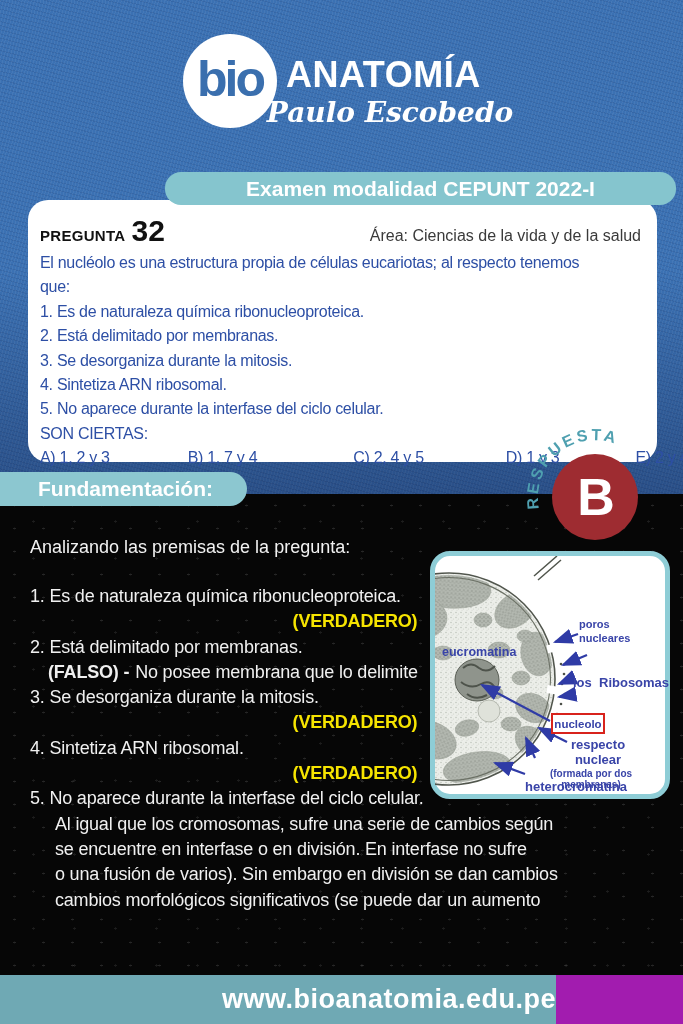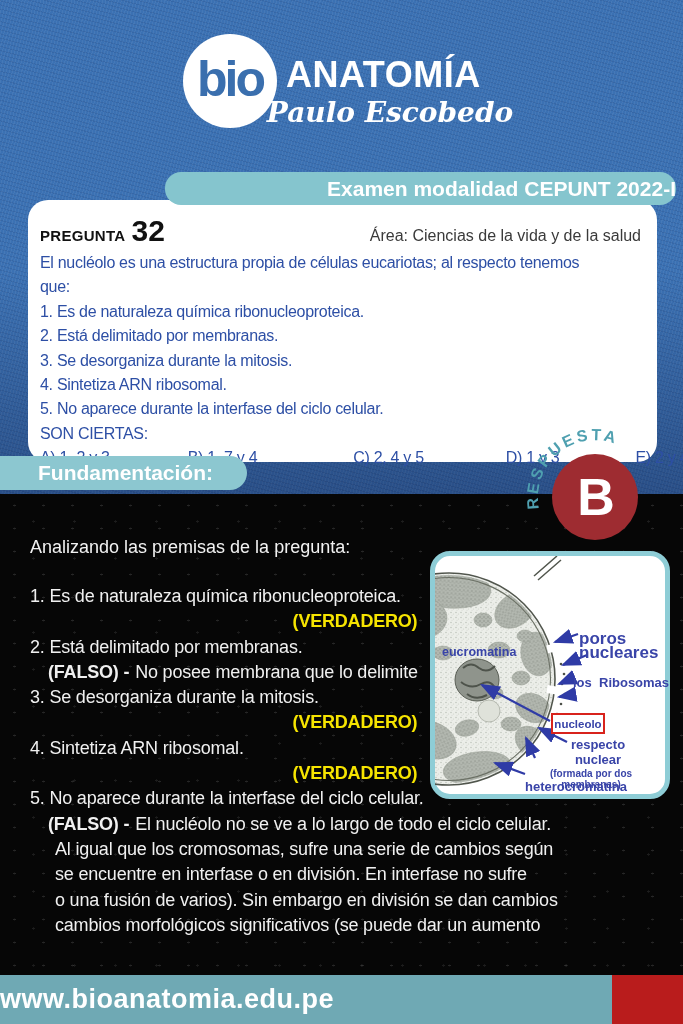--- a/index.html
+++ b/index.html
@@ -1,17 +1,17 @@
 <!DOCTYPE html>
 <html><head>
 <meta charset="utf-8">
 <style>
   html,body{margin:0;padding:0;background:#222;}
   .page{position:relative;width:683px;height:1024px;margin:0 auto;overflow:hidden;
-        font-family:"Liberation Sans",sans-serif;background:#b91c1c;}
+        font-family:"Liberation Sans",sans-serif;background:#a21caf;}
 
   
   .bg-blue{position:absolute;left:0;top:0;width:683px;height:494px;
     background:
       linear-gradient(to bottom, rgba(0,0,40,0) 55%, rgba(0,0,35,.30)),
       repeating-linear-gradient(105deg, rgba(255,255,255,.055) 0 1px, rgba(0,0,0,0) 1px 3px),
       repeating-linear-gradient(15deg, rgba(10,20,60,.10) 0 1px, rgba(0,0,0,0) 1px 4px),
       #3b71b3;}
   .bg-black{position:absolute;left:0;top:494px;width:683px;height:481px;
     background-color:#060606;
@@ -25,21 +25,21 @@
   .logo-circle span{font-weight:bold;font-size:50px;color:#3a6fae;letter-spacing:-3px;
     transform:translateY(-2px);}
   .logo-brand{position:absolute;left:286px;top:54px;width:260px;color:#fff;font-weight:bold;
     font-size:36px;letter-spacing:.5px;z-index:3;}
   .logo-author{position:absolute;left:255px;top:96px;width:270px;text-align:center;color:#fff;
     font-family:"DejaVu Serif",serif;font-style:italic;font-weight:bold;font-size:28px;z-index:3;}
 
   
   .exam-banner{position:absolute;left:165px;top:172px;width:511px;height:33px;background:#85c5ce;
     border-radius:16px;color:#fff;font-weight:bold;font-size:21px;line-height:33px;
-    text-align:right;z-index:4;}
+    text-align:center;z-index:4;}
 
   
   .card{position:absolute;left:28px;top:200px;width:629px;height:262px;background:#fff;
     border-radius:20px;z-index:2;box-sizing:border-box;padding:14px 12px 0 12px;}
   .card-head{display:flex;justify-content:space-between;align-items:baseline;padding:0 4px 0 0;}
   .q-label{font-weight:bold;font-size:15px;color:#111;letter-spacing:.3px;}
   .q-num{font-weight:bold;font-size:30px;color:#111;margin-left:6px;}
   .q-area{font-size:16px;color:#3a3a3a;}
   .q-body{margin-top:3px;color:#2d4fa5;font-size:16px;letter-spacing:-.3px;line-height:24.4px;}
   .q-options{display:flex;margin-top:0;gap:48px;}
@@ -48,52 +48,52 @@
   .q-opt:nth-child(2){margin-right:48px;}
   .q-opt:nth-child(3){margin-right:34px;}
   .q-opt:nth-child(4){margin-right:28px;}
 
   
   .answer-badge{position:absolute;left:515px;top:425px;width:170px;height:160px;z-index:6;}
   .arc-text{font-weight:bold;font-size:16px;letter-spacing:3px;fill:#4fa0b0;}
   .answer-letter{font-weight:bold;font-size:52px;fill:#fff;text-anchor:middle;}
 
   
-  .fund-banner{position:absolute;left:0;top:456px;width:247px;height:34px;background:#8cc7d0;
+  .fund-banner{position:absolute;left:0;top:472px;width:247px;height:34px;background:#8cc7d0;
     border-radius:0 18px 18px 0;color:#fff;font-weight:bold;font-size:21px;line-height:34px;
     padding-left:38px;box-sizing:border-box;z-index:5;}
   .fund-lead{position:absolute;left:30px;top:537px;color:#f2f2f2;font-size:18px;z-index:3;}
 
   .premises{position:absolute;left:30px;top:584px;width:632px;color:#f0f0f0;font-size:18px;
     letter-spacing:-.2px;line-height:25.3px;z-index:3;}
   .pl{white-space:nowrap;}
   .ind{padding-left:18px;}
   .ind2{padding-left:25px;}
   .v-yellow{color:#f6e400;font-weight:bold;text-align:center;}
   .premises b{font-weight:bold;}
   .premises .note{margin-left:6px;font-weight:normal;}
 
   
   .diagram{position:absolute;left:430px;top:551px;width:240px;height:248px;background:#fff;
     border:5px solid #8ecdd6;border-radius:20px;box-sizing:border-box;z-index:4;}
   .diagram svg{position:absolute;left:0;top:0;}
   .dlabel{position:absolute;color:#3944a8;font-weight:bold;z-index:2;}
-  .lbl-poros{left:144px;top:76px;width:72px;font-size:17px;line-height:14px;}
+  .lbl-poros{left:144px;top:61px;width:72px;font-size:11px;line-height:14px;}
   .lbl-eucromatina{left:7px;top:89px;font-size:12.5px;}
   .lbl-ribosomas{left:138px;top:119px;font-size:13px;white-space:pre;}
   .nucleolo-box{position:absolute;left:116px;top:157px;width:50px;height:17px;background:#fff;
     border:2.5px solid #d8231c;display:flex;align-items:center;justify-content:center;z-index:3;}
   .nucleolo-box span{color:#3944a8;font-weight:bold;font-size:11.5px;}
   .lbl-envoltura{left:128px;top:181px;width:70px;text-align:center;font-size:13px;line-height:15px;}
   .lbl-membranas{left:100px;top:212px;width:112px;text-align:center;font-size:10px;}
   .lbl-heterocromatina{left:90px;top:223px;font-size:13px;}
 
   
-  .footer{position:absolute;left:0;top:975px;width:612px;height:49px;background:#6fa9b4;
-    text-align:left;z-index:3;}
+  .footer{position:absolute;left:0;top:975px;width:556px;height:49px;background:#6fa9b4;
+    text-align:right;z-index:3;}
   .footer span{color:#fff;font-weight:bold;font-size:27px;line-height:49px;letter-spacing:.5px;
     cursor:pointer;}
 </style>
 </head>
 <body>
 
 <div class="page">
 
   <div class="bg-blue"></div>
   <div class="bg-black"></div>
@@ -149,21 +149,20 @@
   <div class="premises">
     <div class="pl">1. Es de naturaleza química ribonucleoproteica.</div>
     <div class="pl ind v-yellow">(VERDADERO)</div>
     <div class="pl">2. Está delimitado por membranas.</div>
     <div class="pl ind"><b>(FALSO) -</b><span class="note">No posee membrana que lo delimite</span></div>
     <div class="pl">3. Se desorganiza durante la mitosis.</div>
     <div class="pl ind v-yellow">(VERDADERO)</div>
     <div class="pl">4. Sintetiza ARN ribosomal.</div>
     <div class="pl ind v-yellow">(VERDADERO)</div>
     <div class="pl">5. No aparece durante la interfase del ciclo celular.</div>
-    <div class="pl ind"><b>(FALSO) -</b><span class="note">El nucléolo no se ve a lo largo de todo el ciclo celular.</span></div>
     <div class="pl ind2">Al igual que los cromosomas, sufre una serie de cambios según</div>
     <div class="pl ind2">se encuentre en interfase o en división. En interfase no sufre</div>
     <div class="pl ind2">o una fusión de varios). Sin embargo en división se dan cambios</div>
     <div class="pl ind2">cambios morfológicos significativos (se puede dar un aumento</div>
   </div>
 
   <div class="diagram">
     <svg width="230" height="238" viewBox="0 0 230 238">
       <defs>
         <clipPath id="nclip">

